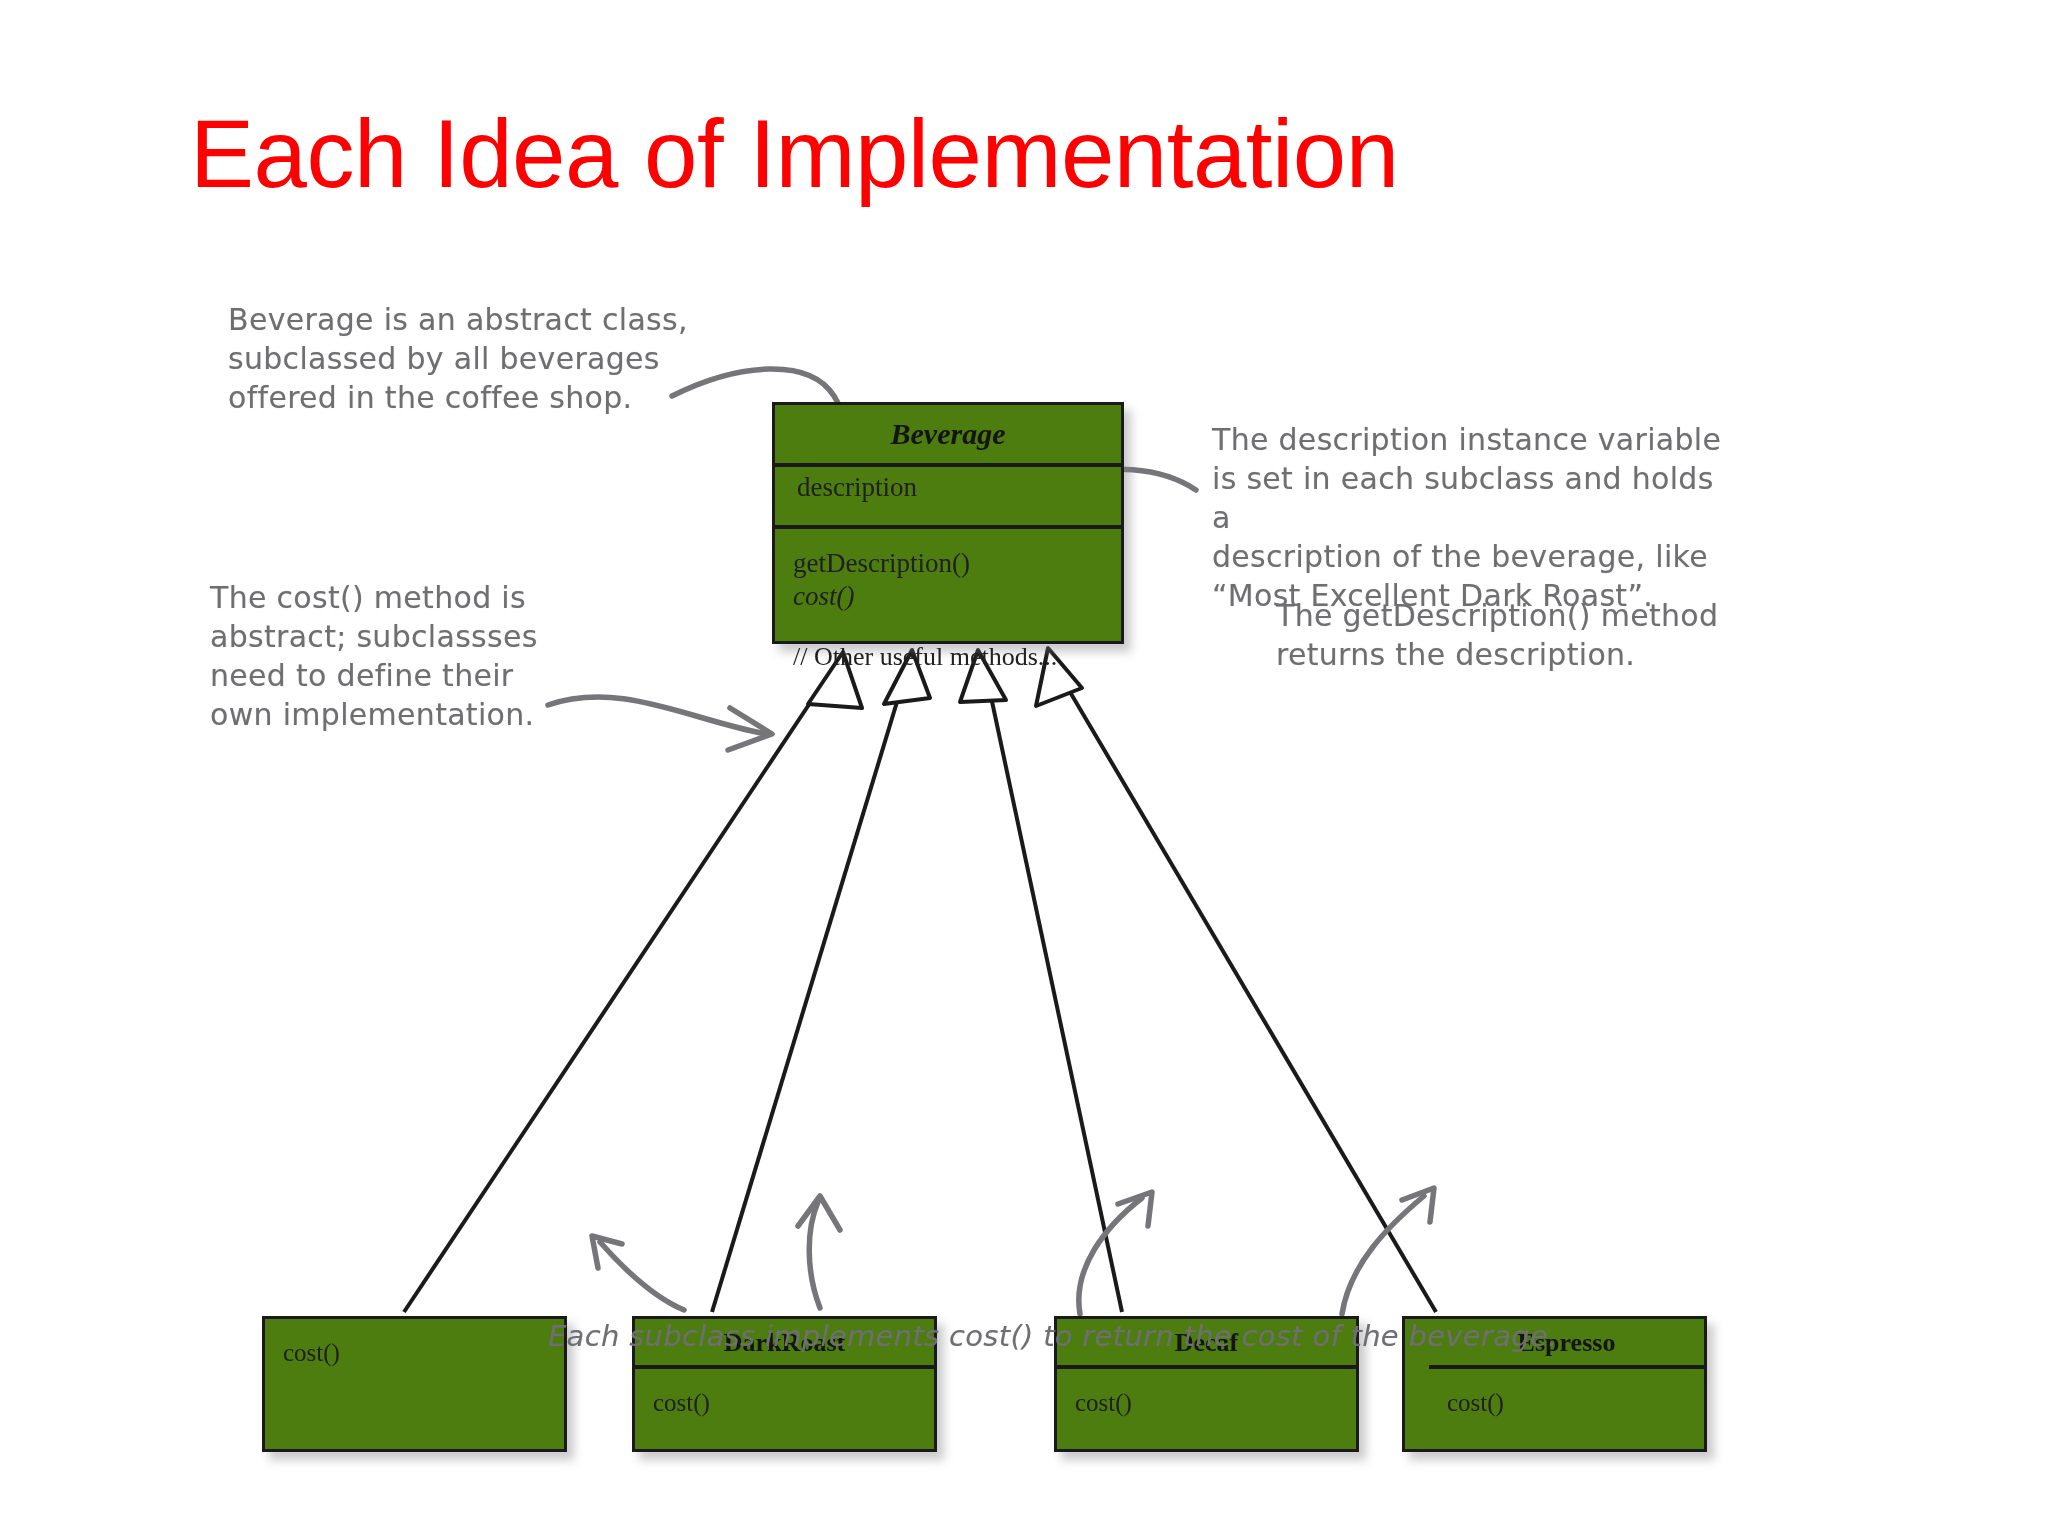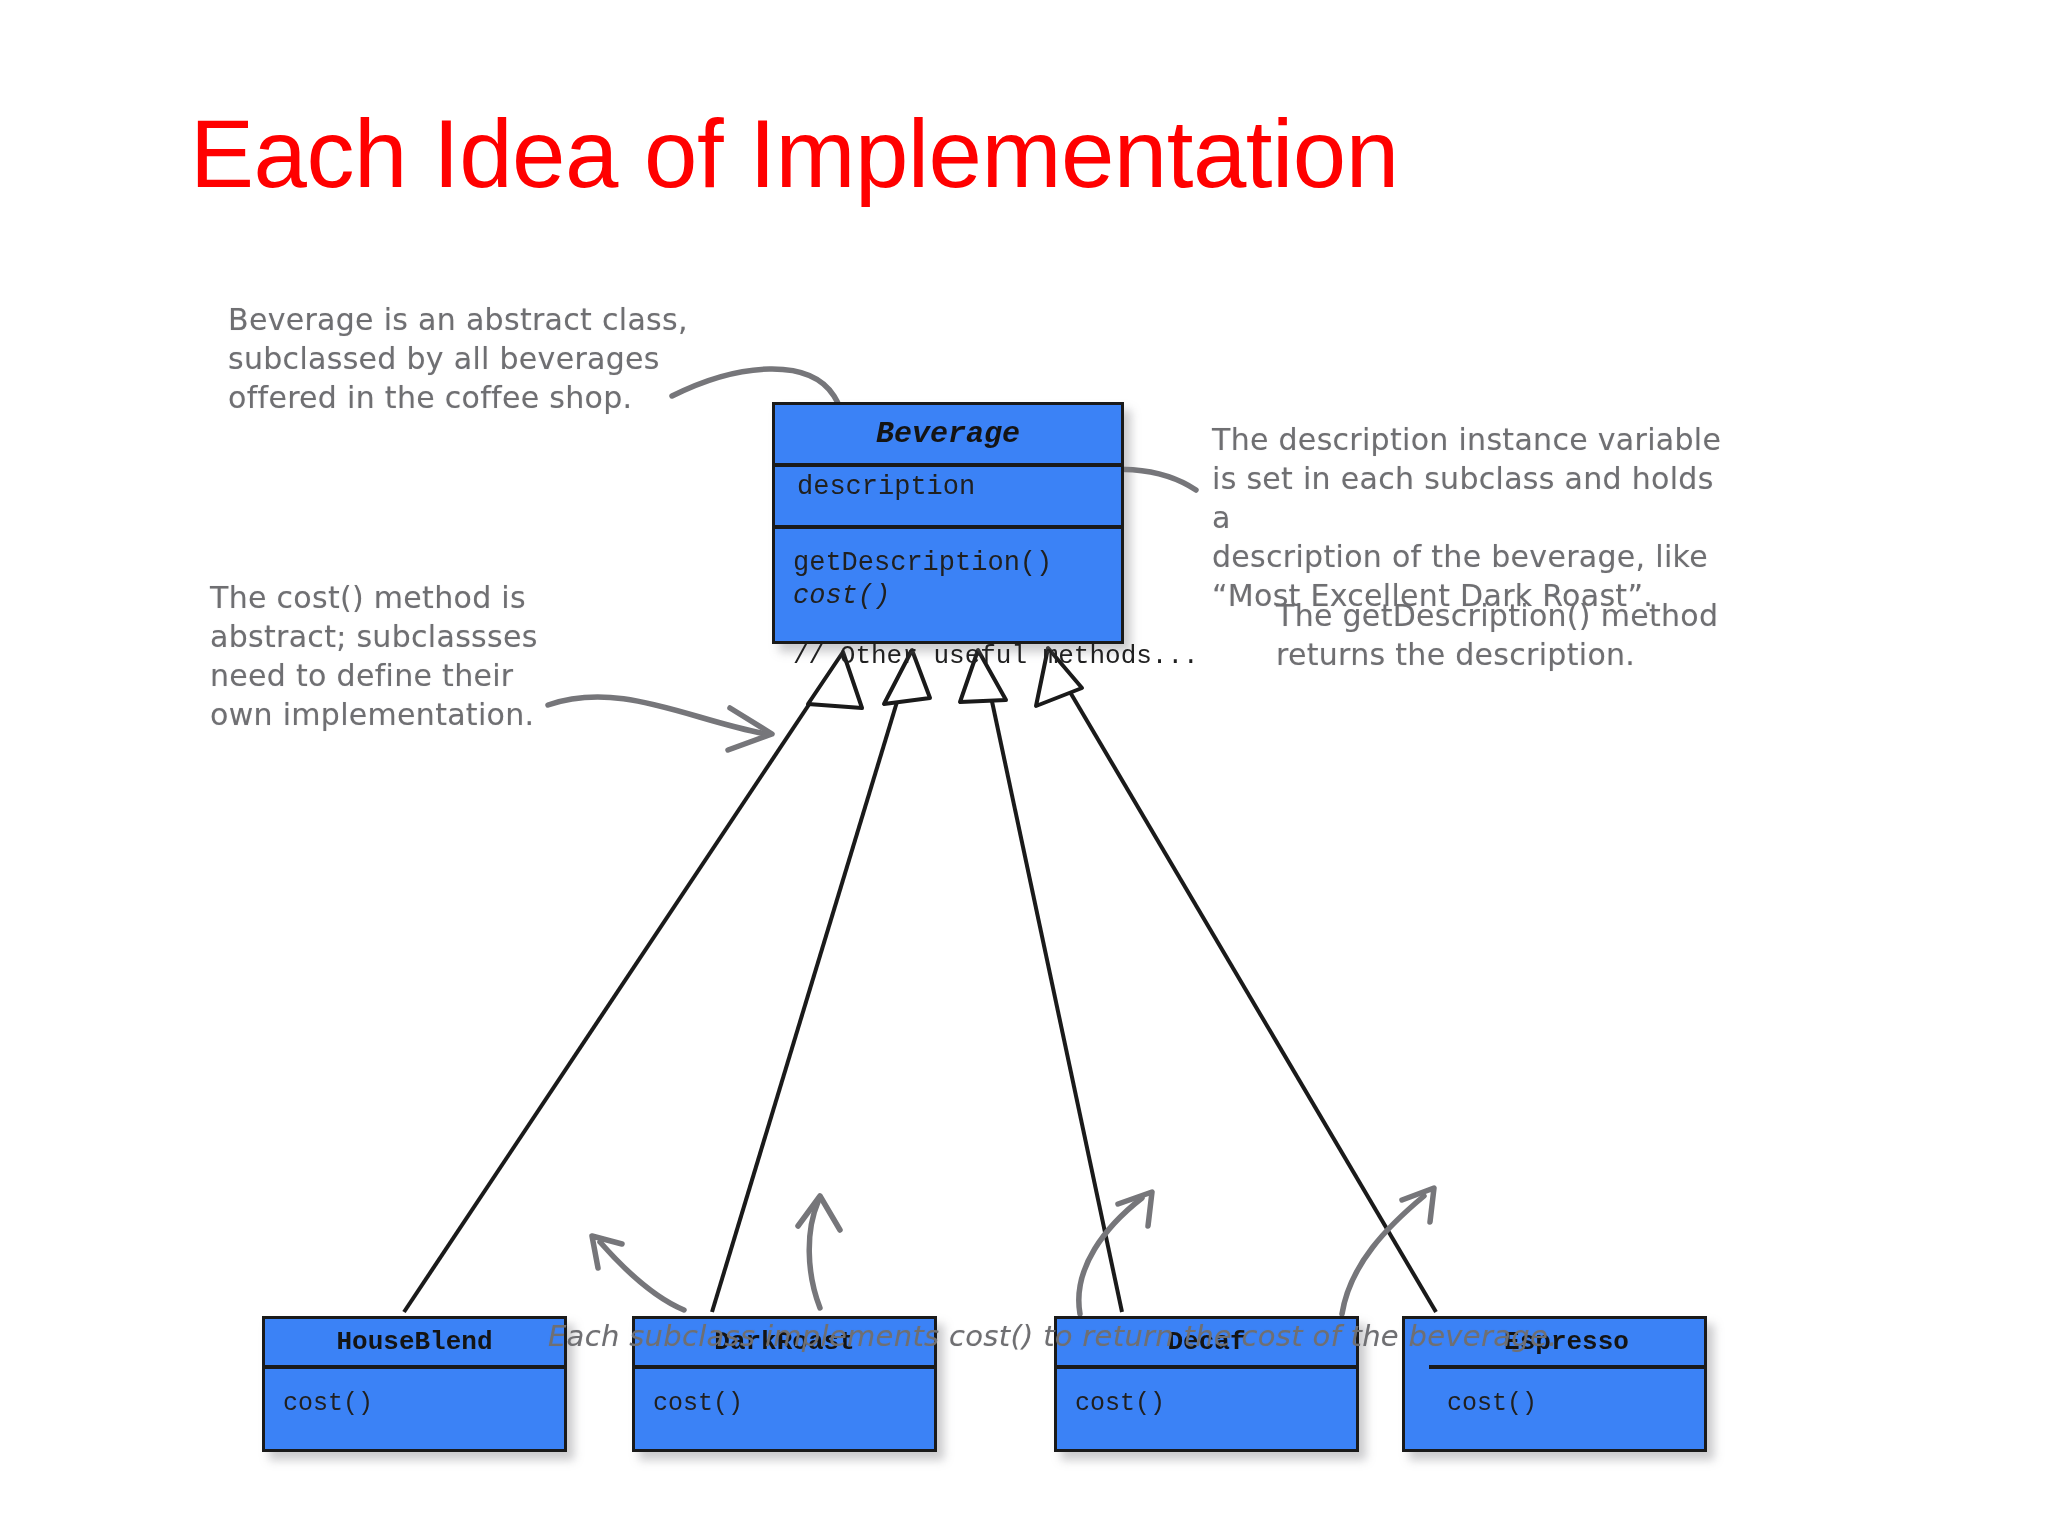--- a/index.html
+++ b/index.html
@@ -64,25 +64,25 @@
   #ann-description    { left: 1212px; top: 120px; width: 520px; }
   #ann-getdescription { left: 1228px; top: 296px; width: 470px; margin-left: 48px; }
   #ann-each-subclass  {
     left: 548px; top: 1018px; width: 1000px;
     font-size: 29px; white-space: nowrap; font-style: italic;
   }
 
   
   .uml-box {
     position: absolute;
-    background: #3b82f6;
+    background: #4d7c0f;
     border: 3px solid #1a1a1a;
     box-sizing: border-box;
     box-shadow: 7px 8px 9px rgba(130,130,135,0.42);
-    font-family: Liberation Mono, monospace;
+    font-family: Liberation Serif, serif;
   }
   .uml-name {
     text-align: center;
     font-weight: bold;
     color: #141414;
     border-bottom: 4px solid #1a1a1a;
     box-sizing: border-box;
   }
   .uml-name.abstract { font-style: italic; }
   .uml-section {
@@ -206,21 +206,20 @@
       <div class="uml-member">description</div>
     </div>
     <div class="uml-section sec-methods">
       <div class="uml-member">getDescription()</div>
       <div class="uml-member abstract">cost()</div>
       <div class="uml-member other-methods">// Other useful methods...</div>
     </div>
   </div>
 
   <div class="uml-box subclass" id="box-houseblend">
-    <div class="uml-name">HouseBlend</div>
     <div class="uml-section sec-methods">
       <div class="uml-member">cost()</div>
     </div>
   </div>
 
   <div class="uml-box subclass" id="box-darkroast">
     <div class="uml-name">DarkRoast</div>
     <div class="uml-section sec-methods">
       <div class="uml-member">cost()</div>
     </div>

